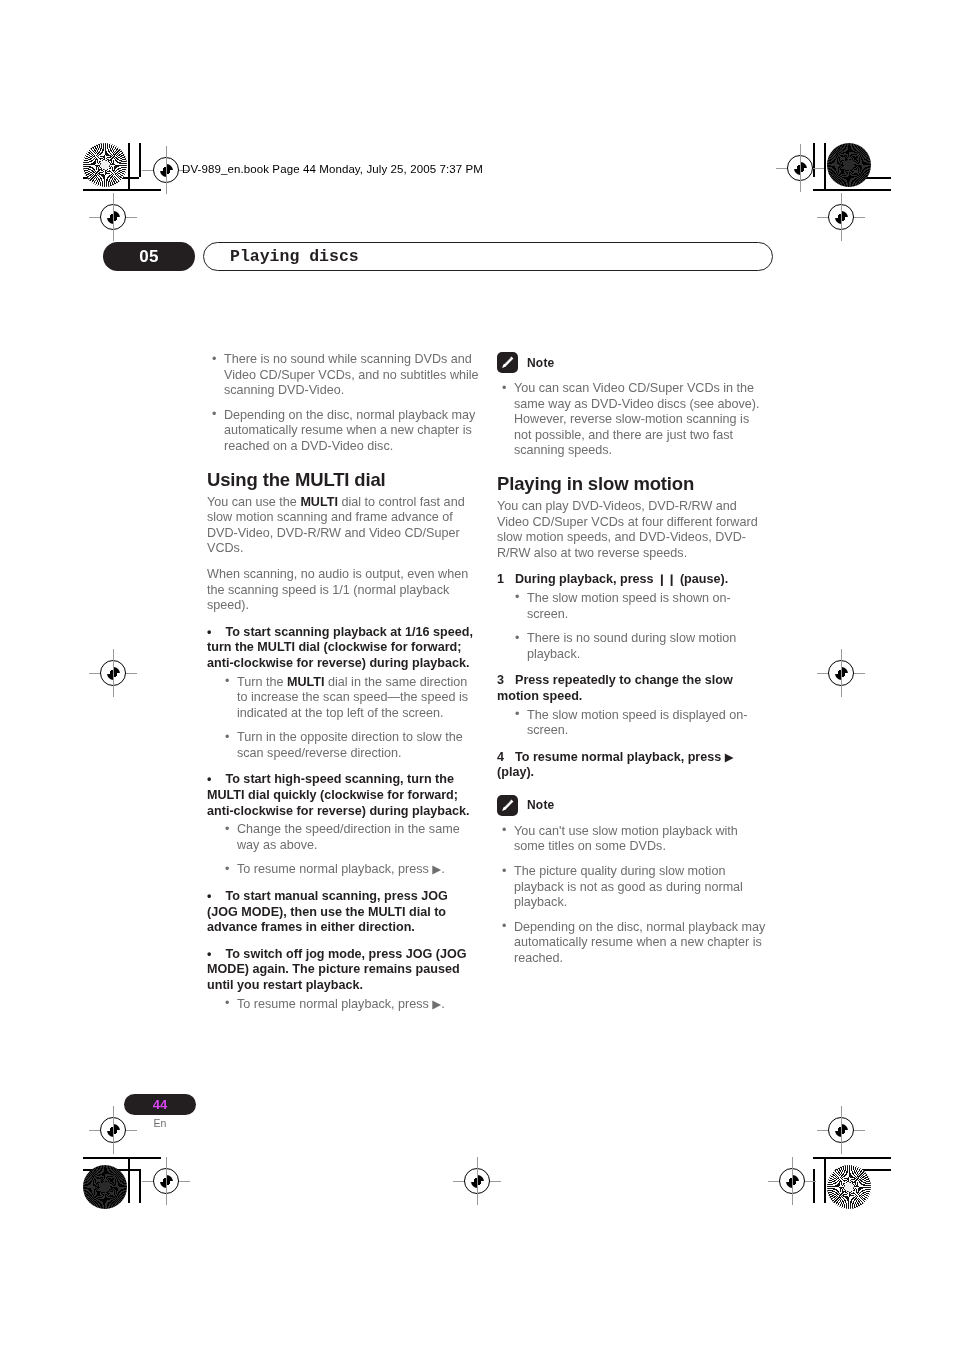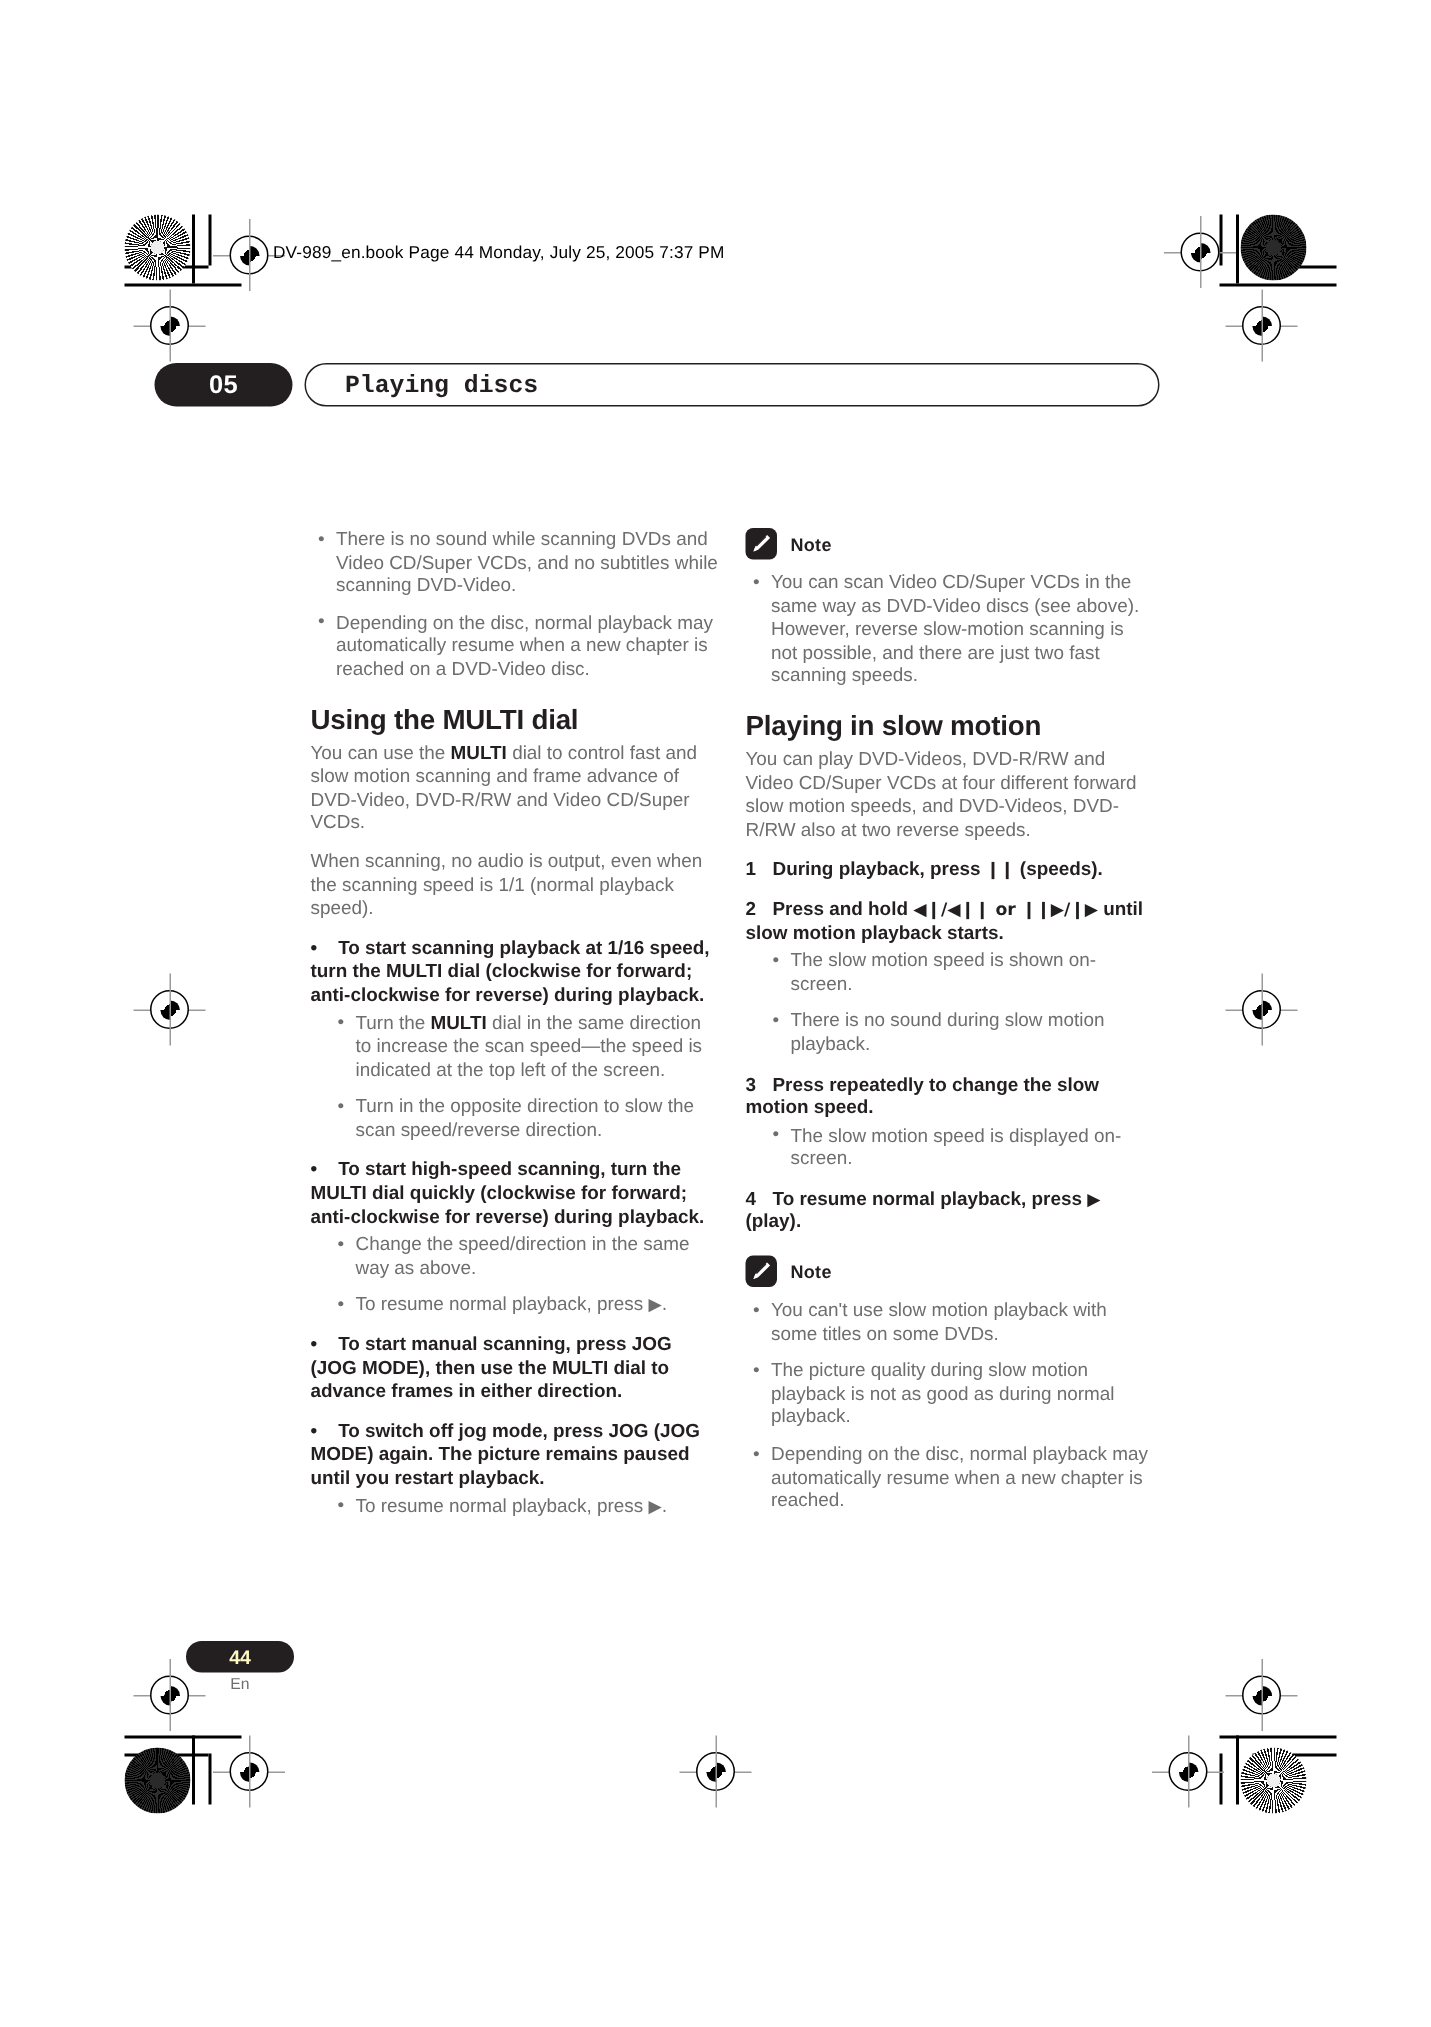--- a/index.html
+++ b/index.html
@@ -198,21 +198,21 @@
     color: #231f20;
     letter-spacing: .2px;
   }
 
   
   .folio { position: absolute; left: 124px; top: 1094px; width: 72px; text-align: center; }
   .folio .pill {
     width: 72px; height: 21px;
     background: #231f20;
     border-radius: 10.5px;
-    color: #fef9c3;
+    color: #d946ef;
     font-weight: bold;
     font-size: 13px;
     display: flex; align-items: center; justify-content: center;
   }
   .folio .lang {
     margin-top: 2px;
     font-size: 10.5px;
     color: #6e6e6e;
     text-align: center;
   }
@@ -349,23 +349,22 @@
     </div>
     <ul class="bul">
       <li>You can scan Video CD/Super VCDs in the same way as DVD-Video discs (see above). However, reverse slow-motion scanning is not possible, and there are just two fast scanning speeds.</li>
     </ul>
   </div>
 
   <h2 class="sec">Playing in slow motion</h2>
 
   <p class="body-text">You can play DVD-Videos, DVD-R/RW and Video CD/Super VCDs at four different forward slow motion speeds, and DVD-Videos, DVD-R/RW also at two reverse speeds.</p>
 
-  <p class="step"><span class="num">1</span><span>During playback, press </span><span class="sym">❙❙</span><span> (speeds).</span></p>
-
-  <p class="step"><span class="num">2</span><span>Press and hold </span><span class="sym">◀❙/◀❙❙ or ❙❙▶/❙▶</span><span> until slow motion playback starts.</span></p>
+  <p class="step"><span class="num">1</span><span>During playback, press </span><span class="sym">❙❙</span><span> (pause).</span></p>
+
   <ul class="bul sub">
     <li>The slow motion speed is shown on-screen.</li>
     <li>There is no sound during slow motion playback.</li>
   </ul>
 
   <p class="step"><span class="num">3</span><span>Press repeatedly to change the slow motion speed.</span></p>
   <ul class="bul sub">
     <li>The slow motion speed is displayed on-screen.</li>
   </ul>
 

